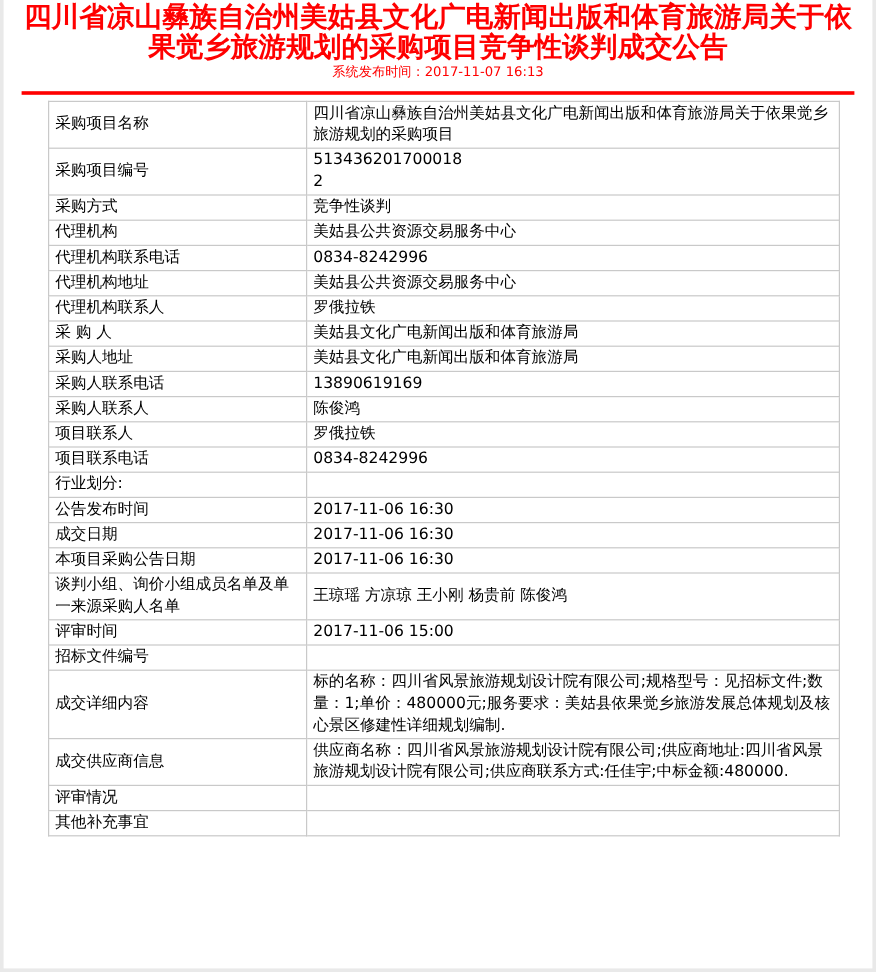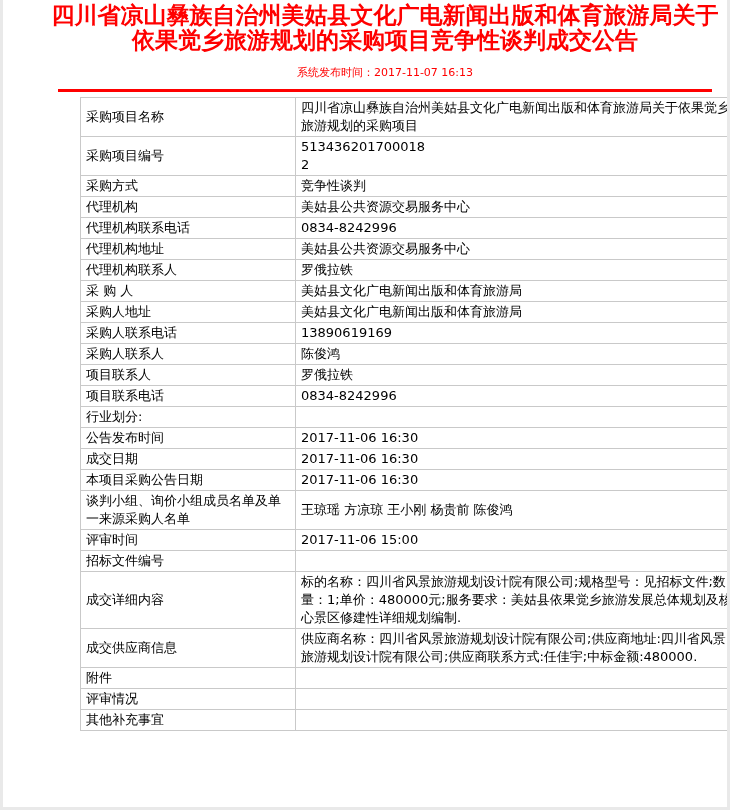--- a/index.html
+++ b/index.html
@@ -15,36 +15,34 @@
     overflow: hidden;
   }
   .page {
     position: absolute;
     top: 0;
     left: 3px;
     right: 3px;
     bottom: 3px;
     background: #ffffff;
     overflow: hidden;
-    padding-left: 40px;
   }
   .title {
     color: #ff0000;
     font-weight: bold;
     font-size: 23px;
     line-height: 25px;
     text-align: center;
     margin: 3px 6px 0 6px;
   }
   .pubtime {
     color: #ff0000;
     font-size: 11px;
     line-height: 13px;
     text-align: center;
-    margin-top: 13px;
   }
   .redline {
     border: none;
     border-top: 3px solid #ff0000;
     margin: 10px 15px 0 15px;
     height: 0;
   }
   table.announcement {
     border-collapse: collapse;
     table-layout: fixed;
@@ -191,24 +189,20 @@
   <tr>
     <th>成交详细内容</th>
     <td>标的名称：四川省风景旅游规划设计院有限公司;规格型号：见招标文件;数量：1;单价：480000元;服务要求：美姑县依果觉乡旅游发展总体规划及核心景区修建性详细规划编制.</td>
   </tr>
 
   <tr>
     <th>成交供应商信息</th>
     <td>供应商名称：四川省风景旅游规划设计院有限公司;供应商地址:四川省风景旅游规划设计院有限公司;供应商联系方式:任佳宇;中标金额:480000.</td>
   </tr>
 
-  <tr>
-    <th>附件</th>
-    <td></td>
-  </tr>
 
   <tr>
     <th>评审情况</th>
     <td></td>
   </tr>
 
   <tr>
     <th>其他补充事宜</th>
     <td></td>
   </tr>

